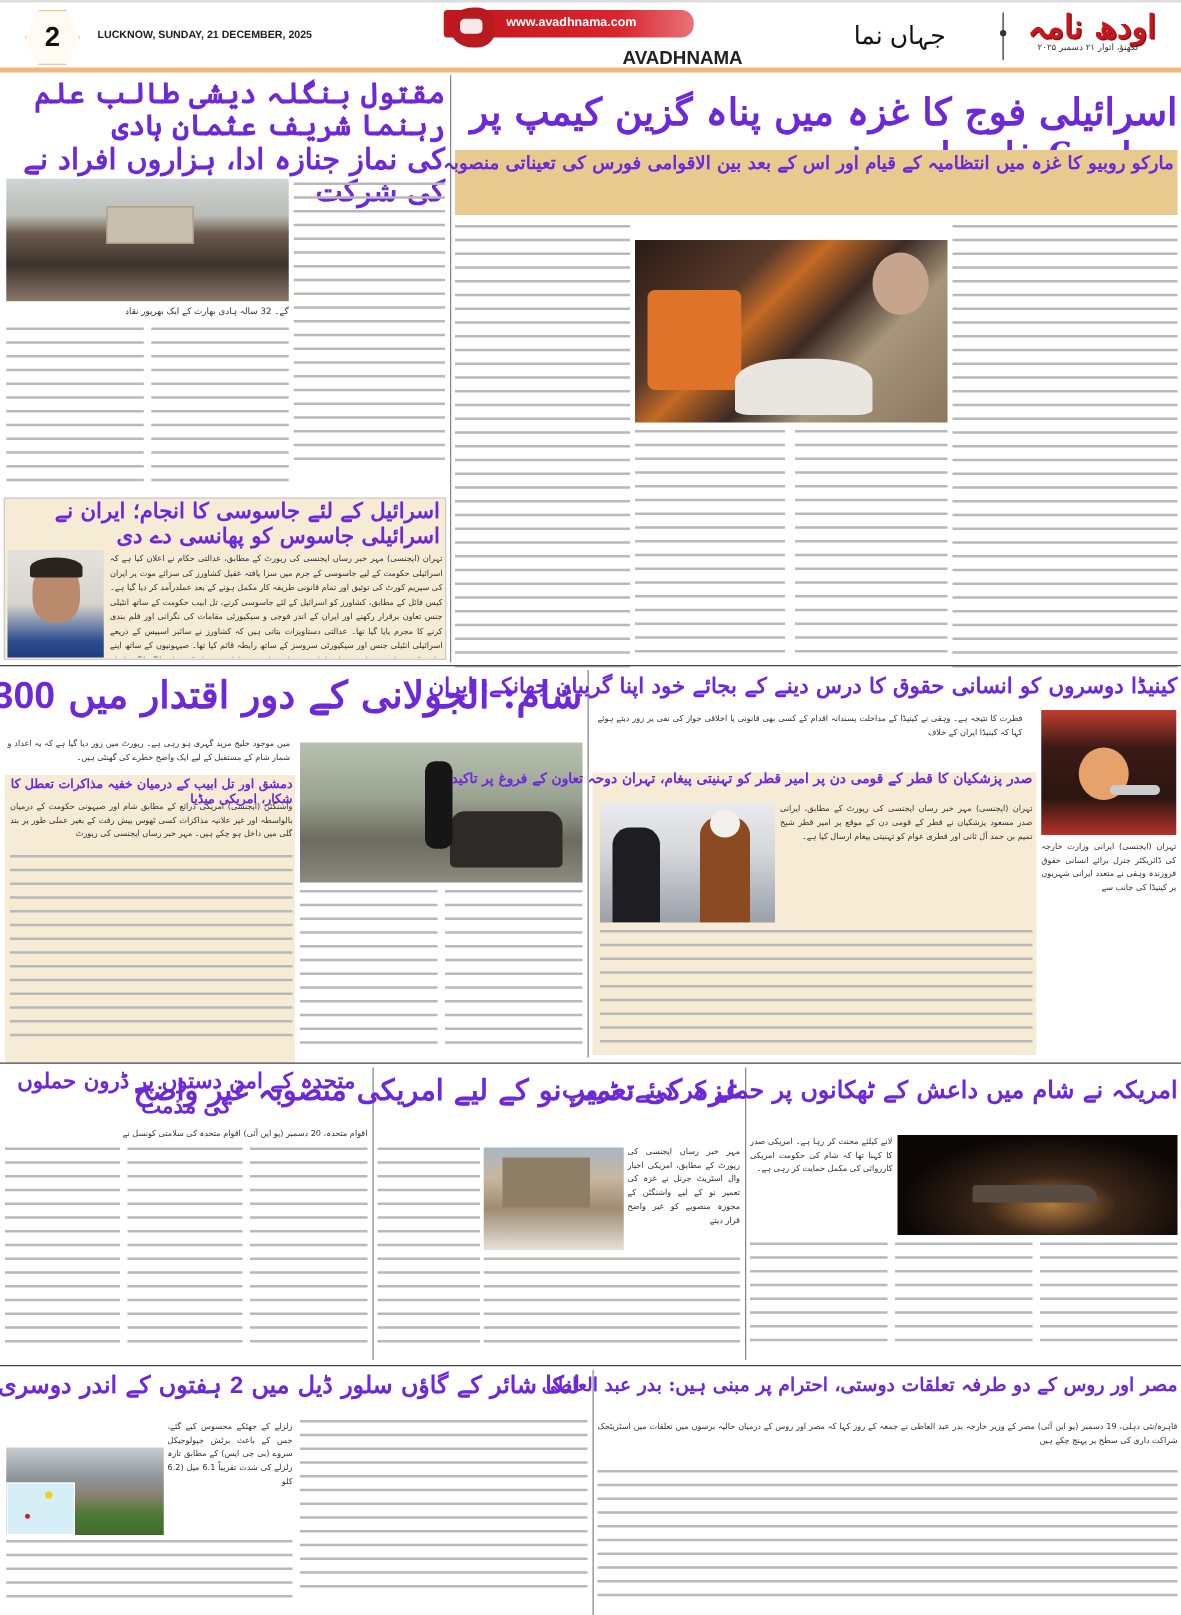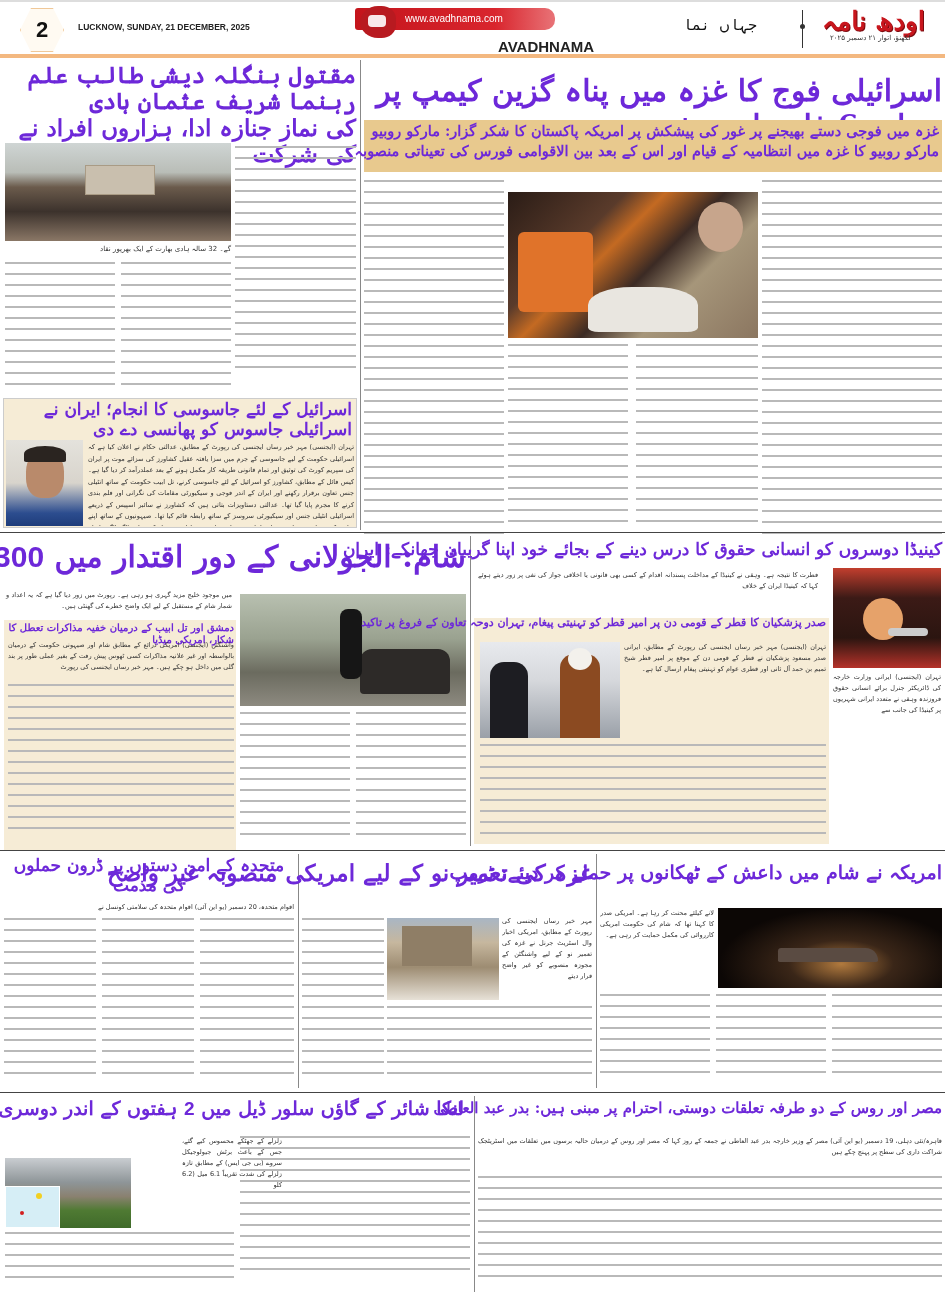--- a/index.html
+++ b/index.html
@@ -15,25 +15,25 @@
   .lines { position: absolute; }
   .lines span { display: block; height: 2px; background: #b9b9b9; margin: 0 0 9px 0; }
 
   
   #masthead { position: absolute; left: 0; top: 0; width: 945px; height: 56px; border-top: 2px solid #ddd; }
   #page-num { position: absolute; left: 20px; top: 6px; width: 44px; height: 44px; border: 1px solid #f0c898;
      clip-path: polygon(25% 0,75% 0,100% 50%,75% 100%,25% 100%,0 50%); background: #fffaf2; display:flex; align-items:center; justify-content:center;
      font-family: "Liberation Sans", sans-serif; font-weight: bold; font-size: 22px; }
   #date-line { position: absolute; left: 78px; top: 20px; font-family: "Liberation Sans", sans-serif; font-weight: bold; font-size: 8.5px; color: #222; }
   #brand-ribbon { position: absolute; left: 355px; top: 6px; width: 200px; height: 22px; background: linear-gradient(90deg,#c4151c,#d9252d 70%,#e87377); border-radius: 3px 10px 10px 3px;
-     color: #fff; font-family: "Liberation Sans", sans-serif; font-weight: normal; font-size: 10px; padding-left: 50px; line-height: 22px; }
+     color: #fff; font-family: "Liberation Sans", sans-serif; font-weight: bold; font-size: 10px; padding-left: 50px; line-height: 22px; }
   #brand-hand { position: absolute; left: 360px; top: 4px; width: 36px; height: 32px; background: #b81a20; border-radius: 50% 40% 40% 50%; }
   #brand-hand::after { content: ""; position: absolute; left: 8px; top: 9px; width: 18px; height: 12px; background: #fff; border-radius: 4px; opacity: .9; }
   #brand-name { position: absolute; left: 498px; top: 36px; font-family: "Liberation Sans", sans-serif; font-weight: bold; font-size: 15px; color: #222; }
-  #section-name { position: absolute; left: 683px; top: 14px; font-family: Liberation Mono, monospace; font-size: 15px; direction: rtl; }
+  #section-name { position: absolute; left: 683px; top: 14px; font-family: Liberation Sans, sans-serif; font-size: 20px; direction: rtl; }
   #mast-divider { position: absolute; left: 802px; top: 8px; width: 1px; height: 38px; background: #333; }
   #mast-divider::after { content:""; position:absolute; left:-2px; top: 14px; width:5px; height:5px; background:#333; border-radius:50%; }
   #logo { position: absolute; left: 822px; top: 4px; font-family: "DejaVu Serif", serif; font-weight: bold; font-size: 26px; color: #c8161d; direction: rtl; text-shadow: 1px 1px 0 #7a0b0f; }
   #logo-date { position: absolute; left: 830px; top: 32px; font-size: 7px; color: #333; direction: rtl; }
   #mast-bar { position: absolute; left: 0; top: 52px; width: 945px; height: 4px; background: #f3b880; }
 </style>
 </head>
 <body>
 
 <div id="masthead">
@@ -116,21 +116,20 @@
 <div class="photo" style="left:6px;top:440px;width:77px;height:86px;background:linear-gradient(180deg,#e4e2dc 0%,#d8d4cc 50%,#2c4d8f 85%,#1e3c7a 100%);">
   <div style="position:absolute;left:20px;top:10px;width:38px;height:48px;background:#b98a6b;border-radius:45% 45% 40% 40%;"></div>
   <div style="position:absolute;left:18px;top:6px;width:42px;height:16px;background:#2a2420;border-radius:50% 50% 10% 10%;"></div>
 </div>
 <div class="body-text abs" style="left:88px;top:442px;width:266px;font-size:6.5px;line-height:11.5px;overflow:hidden;height:84px;">تہران (ایجنسی) مہر خبر رساں ایجنسی کی رپورٹ کے مطابق، عدالتی حکام نے اعلان کیا ہے کہ اسرائیلی حکومت کے لیے جاسوسی کے جرم میں سزا یافتہ عقیل کشاورز کی سزائے موت پر ایران کی سپریم کورٹ کی توثیق اور تمام قانونی طریقہ کار مکمل ہونے کے بعد عملدرآمد کر دیا گیا ہے۔ کیس فائل کے مطابق، کشاورز کو اسرائیل کے لئے جاسوسی کرنے، تل ابیب حکومت کے ساتھ انٹیلی جنس تعاون برقرار رکھنے اور ایران کے اندر فوجی و سیکیورٹی مقامات کی نگرانی اور فلم بندی کرنے کا مجرم پایا گیا تھا۔ عدالتی دستاویزات بتاتی ہیں کہ کشاورز نے سائبر اسپیس کے ذریعے اسرائیلی انٹیلی جنس اور سیکیورٹی سروسز کے ساتھ رابطہ قائم کیا تھا۔ صیہونیوں کے ساتھ اپنے تعاون کے دوران میں اس نے اسرائیلی فوج اور جاسوسی ادارے موساد کے ساتھ الگ الگ رابطے برقرار رکھے۔</div>
 
 <div class="rule-v" style="left:360px;top:60px;height:470px;"></div>
 
 <div class="abs headline rtl" style="left:364px;top:74px;width:578px;font-size:30px;">اسرائیلی فوج کا غزہ میں پناہ گزین کیمپ پر حملہ، 6 فلسطینی شہید</div>
 <div class="abs boxed rtl" style="left:364px;top:120px;width:578px;height:52px;background:#e8c98e;">
-  <div class="headline" style="font-size:14.5px;padding:3px 3px 0 0;white-space:nowrap;">غزہ میں فوجی دستے بھیجنے پر غور کی پیشکش پر امریکہ پاکستان کا شکر گزار: مارکو روبیو</div>
   <div class="headline" style="font-size:14.5px;padding:3px 3px 0 0;white-space:nowrap;">مارکو روبیو کا غزہ میں انتظامیہ کے قیام اور اس کے بعد بین الاقوامی فورس کی تعیناتی منصوبہ</div>
 </div>
 <div class="photo" style="left:508px;top:192px;width:250px;height:146px;background:linear-gradient(135deg,#2a1c16 0%,#5a3b2b 30%,#c46a22 40%,#3b2a24 55%,#a6967a 70%,#8b7660 100%);">
   <div style="position:absolute;left:10px;top:40px;width:75px;height:80px;background:#e0732a;border-radius:6px;"></div>
   <div style="position:absolute;left:80px;top:95px;width:110px;height:45px;background:#e9e6e0;border-radius:40% 40% 10% 10%;"></div>
   <div style="position:absolute;left:190px;top:10px;width:45px;height:50px;background:#c7a58c;border-radius:50%;"></div>
 </div>
 <div class="lines" style="left:762px;top:180px;width:180px;">
   <span></span>
     <span></span>
@@ -468,21 +467,21 @@
   <span>لنکا شائر کے گاؤں سلور ڈیل میں</span>
   <span style="font-family:'Liberation Sans',sans-serif;font-weight:900;">2</span>
   <span>ہفتوں کے اندر دوسری بار زلزلہ</span>
 </div>
 <div class="photo" style="left:5px;top:1158px;width:126px;height:70px;background:linear-gradient(180deg,#c9cdd1 0%,#8e9598 35%,#8a8170 55%,#4f7a33 75%,#3f6a2a 100%);">
   <div style="position:absolute;left:0;top:28px;width:55px;height:42px;background:#d6eef6;border:1px solid #fff;">
     <div style="position:absolute;left:30px;top:6px;width:6px;height:6px;background:#f2d021;border-radius:50%;"></div>
     <div style="position:absolute;left:14px;top:24px;width:4px;height:4px;background:#d21f1f;border-radius:50%;"></div>
   </div>
 </div>
-<div class="body-text abs" style="left:134px;top:1136px;width:100px;font-size:6.5px;height:96px;overflow:hidden;margin-left:48px;">زلزلے کے جھٹکے محسوس کیے گئے، جس کے باعث برٹش جیولوجیکل سروے (بی جی ایس) کے مطابق تازہ زلزلے کی شدت تقریباً 6.1 میل (6.2 کلو</div>
+<div class="body-text abs" style="left:134px;top:1136px;width:100px;font-size:6.5px;height:96px;overflow:hidden;">زلزلے کے جھٹکے محسوس کیے گئے، جس کے باعث برٹش جیولوجیکل سروے (بی جی ایس) کے مطابق تازہ زلزلے کی شدت تقریباً 6.1 میل (6.2 کلو</div>
 <div class="lines" style="left:5px;top:1232px;width:229px;">
     <span></span>
     <span></span>
     <span></span>
     <span></span>
     <span></span>
   </div>
 <div class="lines" style="left:240px;top:1136px;width:230px;">
     <span></span>
     <span></span>

